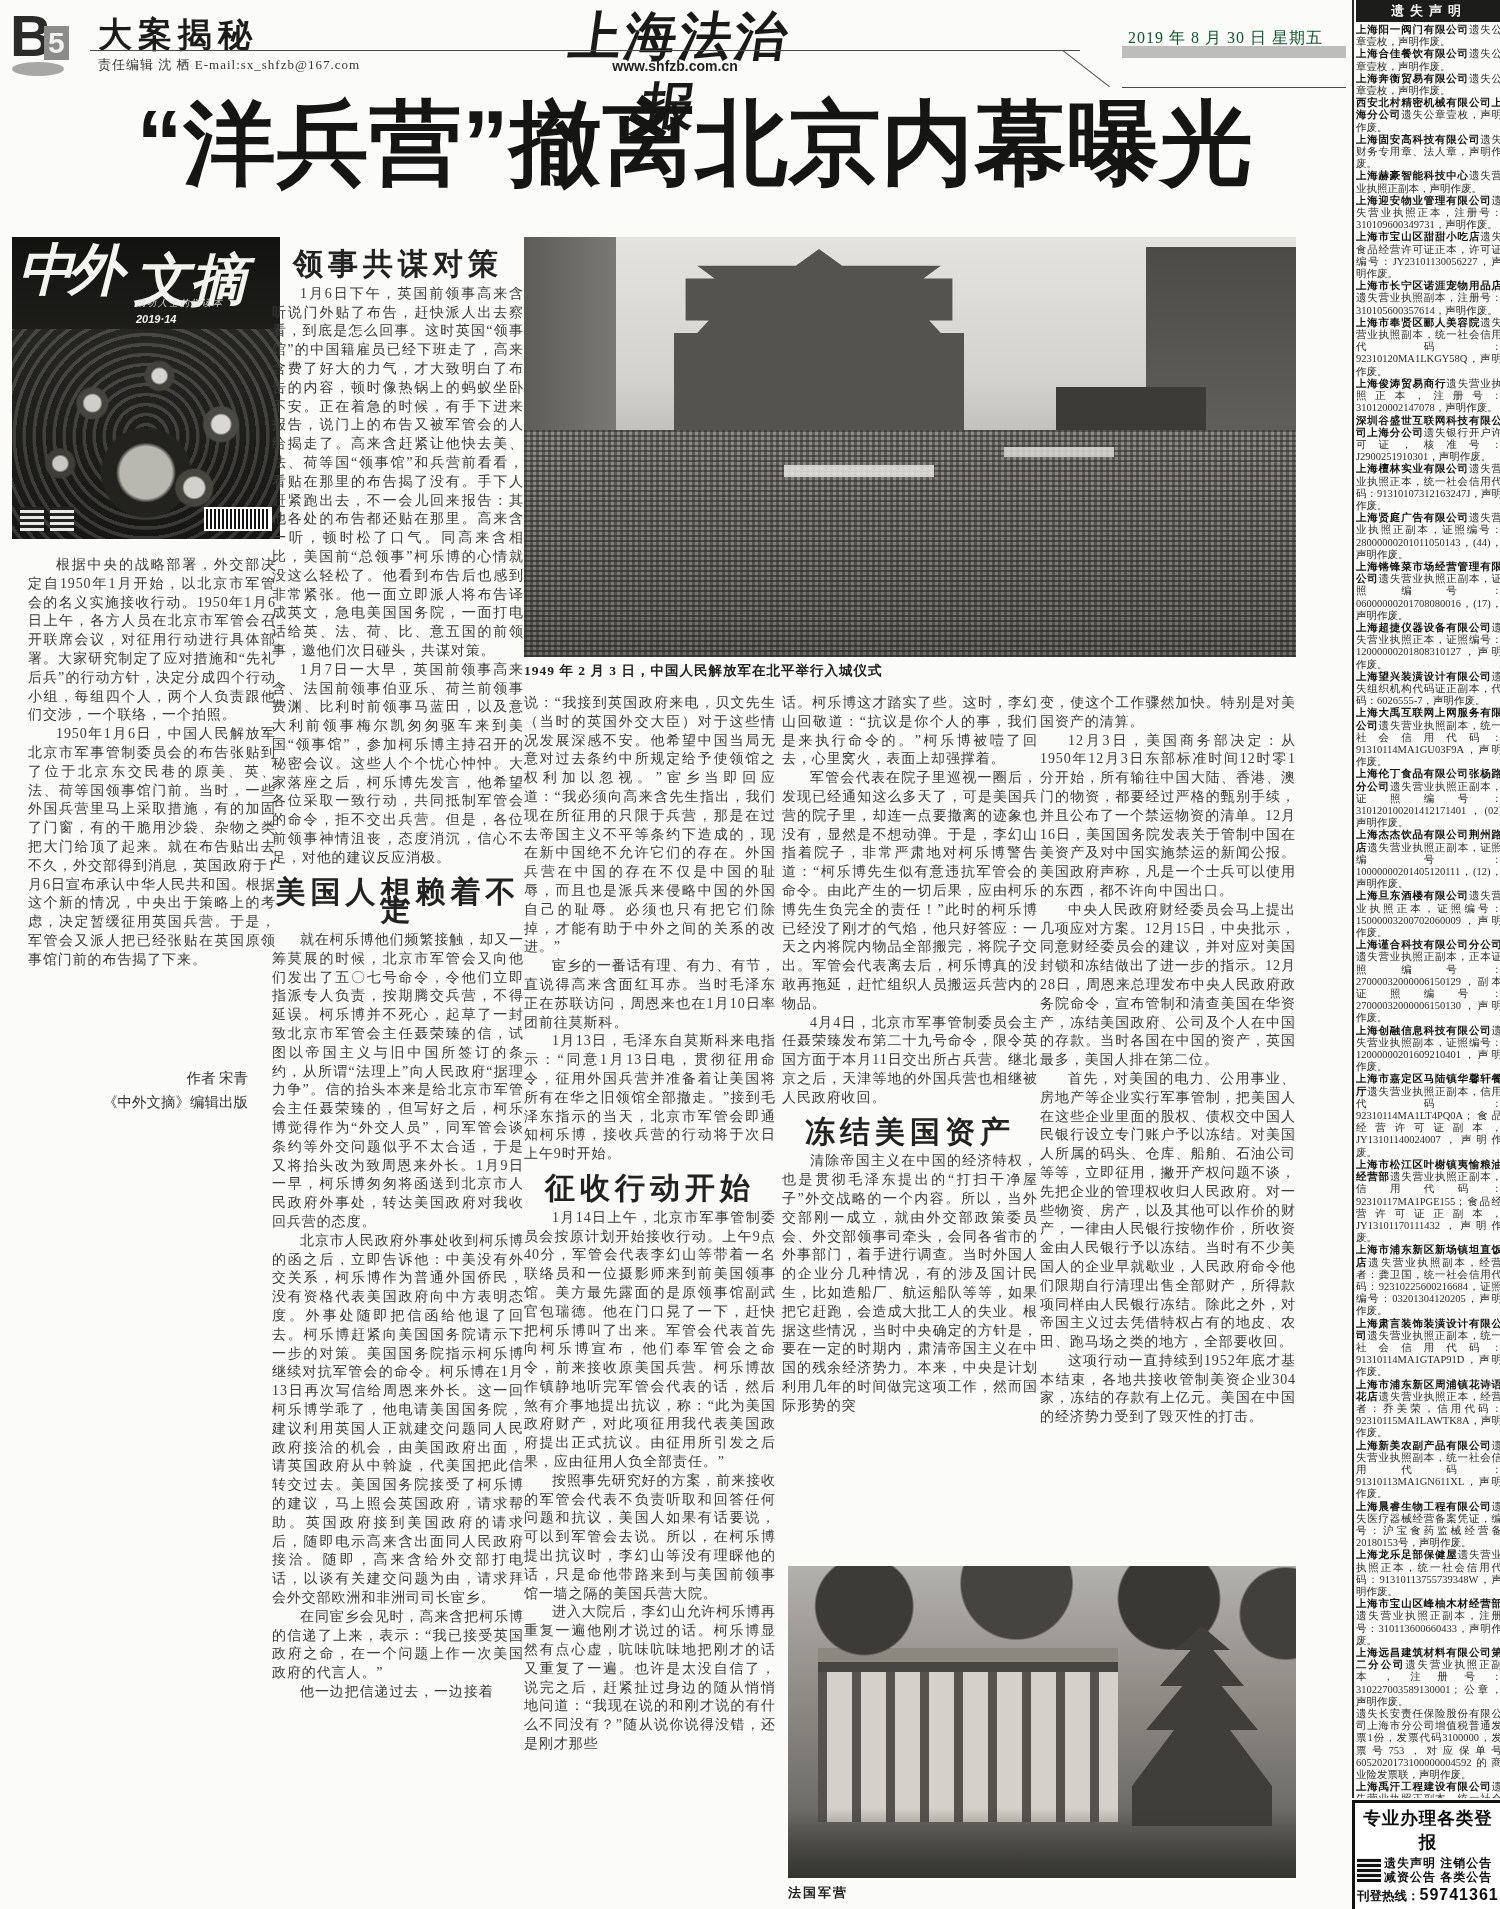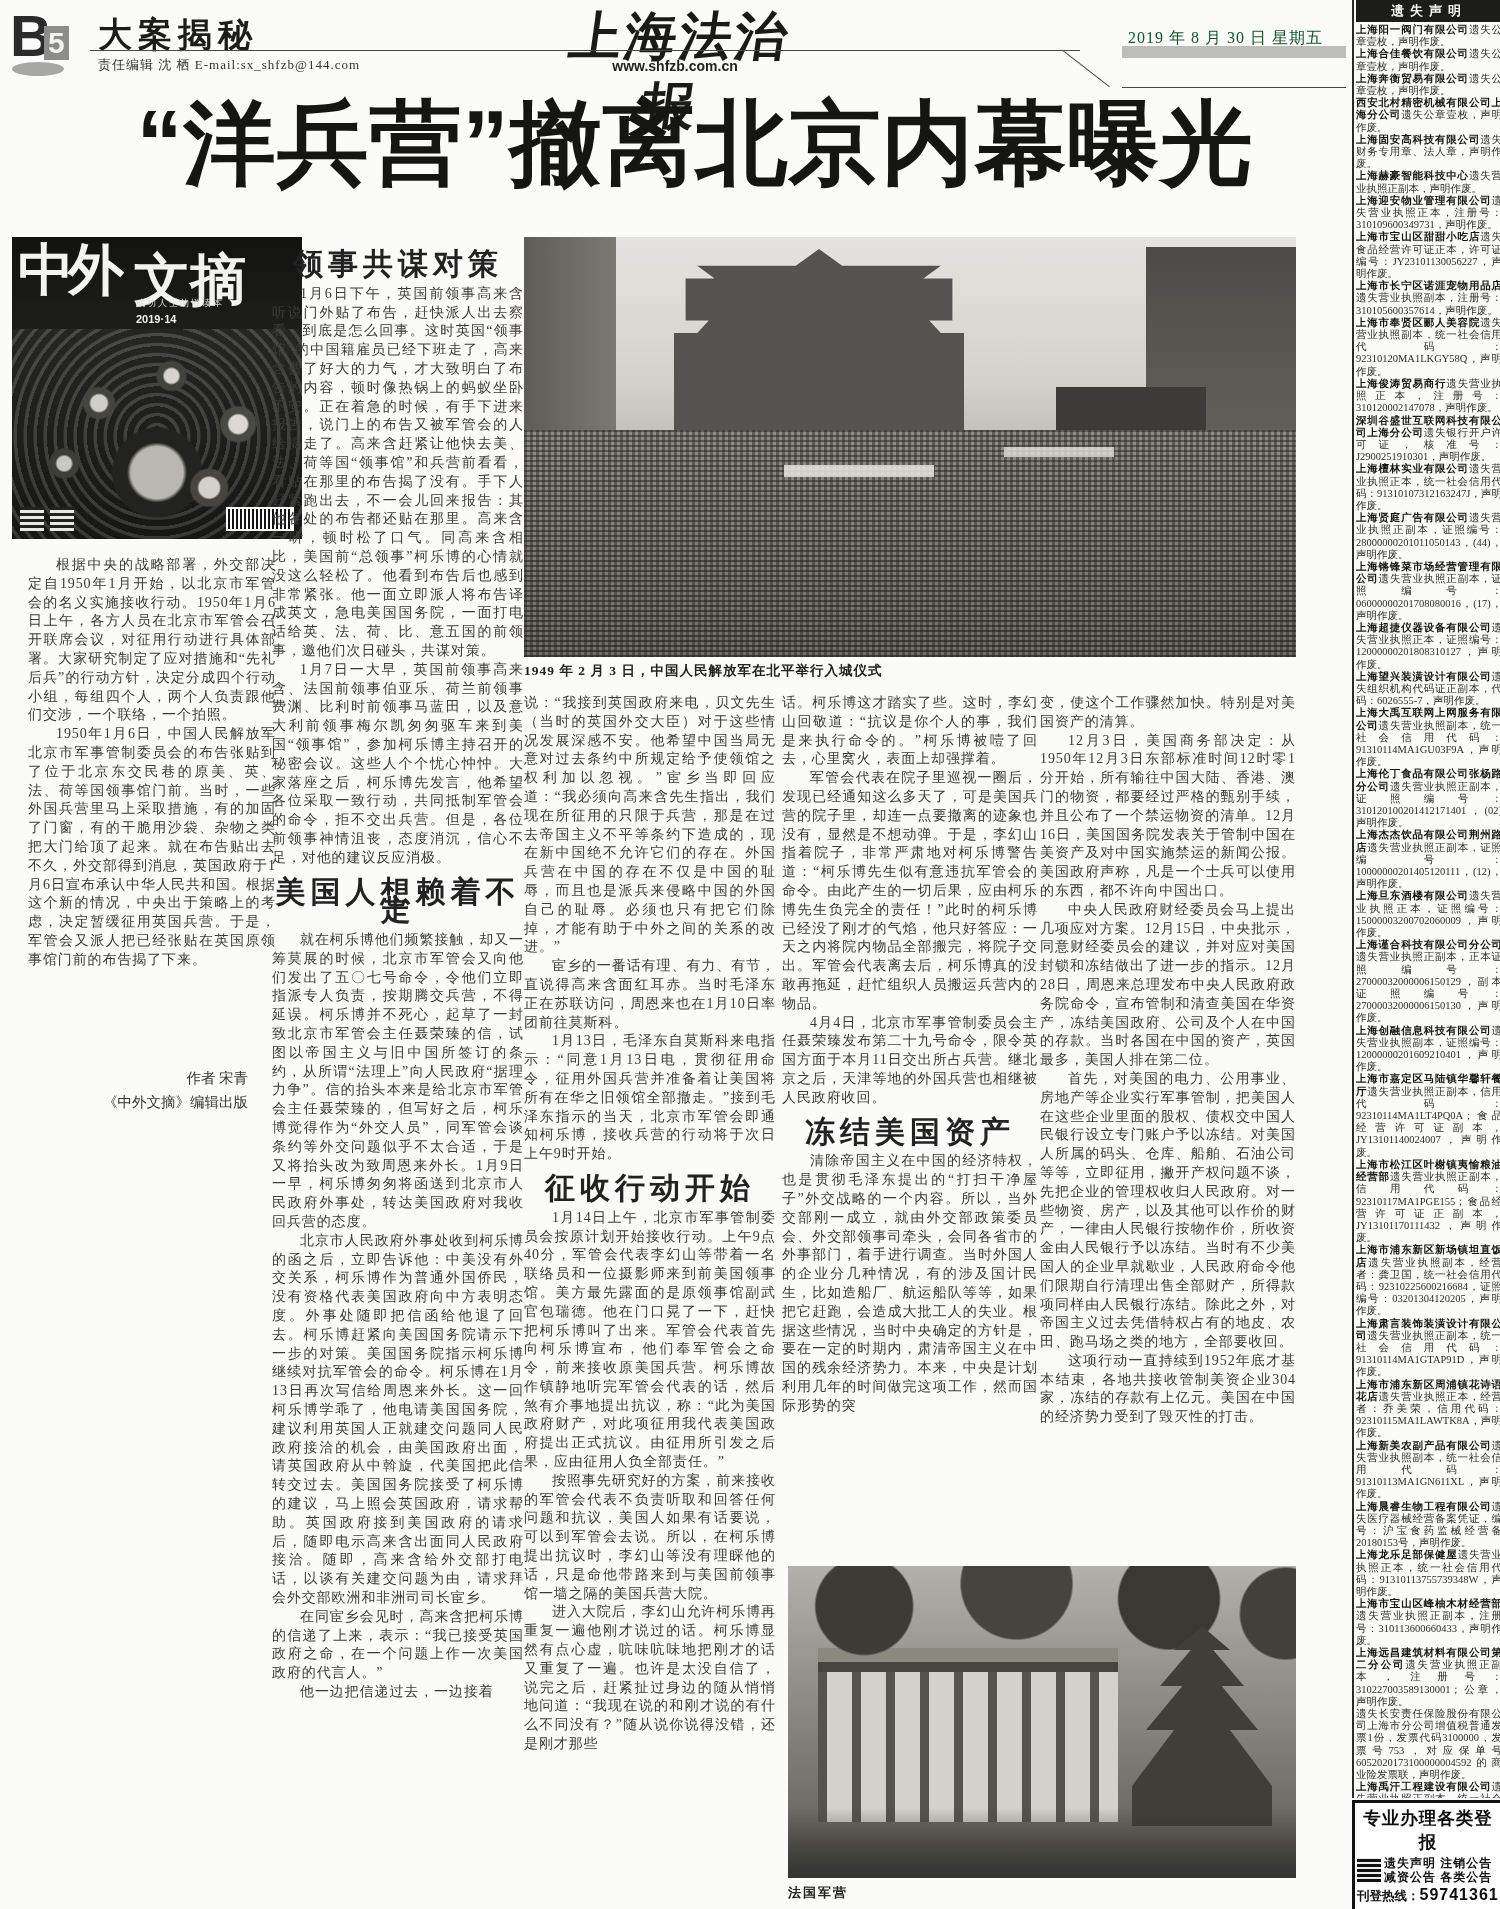--- a/index.html
+++ b/index.html
@@ -17,30 +17,30 @@
   .issue-date{position:absolute;left:1128px;top:28px;font-size:16px;color:#14532d;letter-spacing:1px;}
   .rule-a{position:absolute;left:90px;top:50px;width:990px;height:0;border-top:1px solid #4a4a48;}
   .rule-diag{position:absolute;left:1056px;top:68px;width:60px;height:0;border-top:1px solid #4a4a48;transform:rotate(38deg);}
   .rule-b{position:absolute;left:1122px;top:87px;width:224px;height:0;border-top:1px solid #4a4a48;}
   .gray-bar{position:absolute;left:1122px;top:46px;width:224px;height:12px;background:#bdbdbb;}
   
   .headline{position:absolute;left:56px;top:84px;width:1278px;text-align:center;
             font-family:"Liberation Sans",sans-serif;font-weight:bold;font-size:92px;line-height:118px;
             letter-spacing:1px;color:#151513;}
   
-  .cover{position:absolute;left:12px;top:237px;width:290px;height:302px;background:
+  .cover{position:absolute;left:12px;top:237px;width:268px;height:302px;background:
       radial-gradient(circle at 78% 62%, #d9d8d2 0 9px, #4a4a44 11px 17px, rgba(0,0,0,0) 19px),
       radial-gradient(circle at 30% 55%, #cfceca 0 8px, #45453f 10px 15px, rgba(0,0,0,0) 17px),
       radial-gradient(circle at 55% 46%, #d5d4ce 0 7px, #43433d 9px 14px, rgba(0,0,0,0) 16px),
       radial-gradient(circle at 18% 75%, #c9c8c2 0 7px, #3e3e38 9px 14px, rgba(0,0,0,0) 16px),
       radial-gradient(circle at 68% 83%, #d2d1cb 0 10px, #46463f 12px 18px, rgba(0,0,0,0) 20px),
       radial-gradient(circle at 50% 78%, #b9b8b0 0 26px, #22221f 30px 44px, rgba(0,0,0,0) 46px),
       repeating-radial-gradient(circle at 50% 66%, rgba(160,158,150,0.28) 0 3px, rgba(34,34,31,0.35) 4px 10px),
       linear-gradient(#31312d, #101010);
-      overflow:hidden;}
+      overflow:hidden;font-style:italic;}
   .cover .logo-band{position:absolute;left:0;top:0;width:100%;height:92px;background:linear-gradient(#121210,#1d1d1a);}
   .cover .logo-left{position:absolute;left:6px;top:-4px;font-family:"Liberation Sans",sans-serif;font-weight:bold;font-size:56px;color:#f4f4f0;letter-spacing:-6px;}
   .cover .logo-right{position:absolute;left:122px;top:6px;font-weight:bold;font-size:56px;color:#f2f2ee;}
   .cover .tagline{position:absolute;left:124px;top:60px;font-size:9px;color:#ddd;letter-spacing:2px;}
   .cover .issue-no{position:absolute;left:124px;top:76px;font-family:"Liberation Sans",sans-serif;font-size:11px;font-weight:bold;color:#f0f0ec;}
   .cover .qr{position:absolute;bottom:8px;width:24px;height:24px;background:
       repeating-linear-gradient(0deg,#e8e8e4 0 3px,#222 3px 6px),
       repeating-linear-gradient(90deg,rgba(232,232,228,0.7) 0 3px,rgba(34,34,34,0.7) 3px 6px);}
   .cover .qr1{left:8px;} .cover .qr2{left:38px;}
   .cover .barcode{position:absolute;right:8px;bottom:8px;width:64px;height:20px;background:
@@ -111,21 +111,21 @@
 <body>
 
 <div id="page">
 
   <div class="b5">
     <span class="bigB">B</span>
     <span class="small5">5</span>
     <div class="ellipse"></div>
   </div>
   <div class="section-title">大案揭秘</div>
-  <div class="editor-line">责任编辑 沈 栖  E-mail:sx_shfzb@144.com</div>
+  <div class="editor-line">责任编辑 沈 栖  E-mail:sx_shfzb@167.com</div>
   <div class="masthead">上海法治报</div>
   <div class="site-url">www.shfzb.com.cn</div>
   <div class="issue-date">2019 年 8 月 30 日 星期五</div>
   <div class="rule-a"></div>
   <div class="rule-diag"></div>
   <div class="rule-b"></div>
   <div class="gray-bar"></div>
 
   <div class="headline">“洋兵营”撤离北京内幕曝光</div>
 

